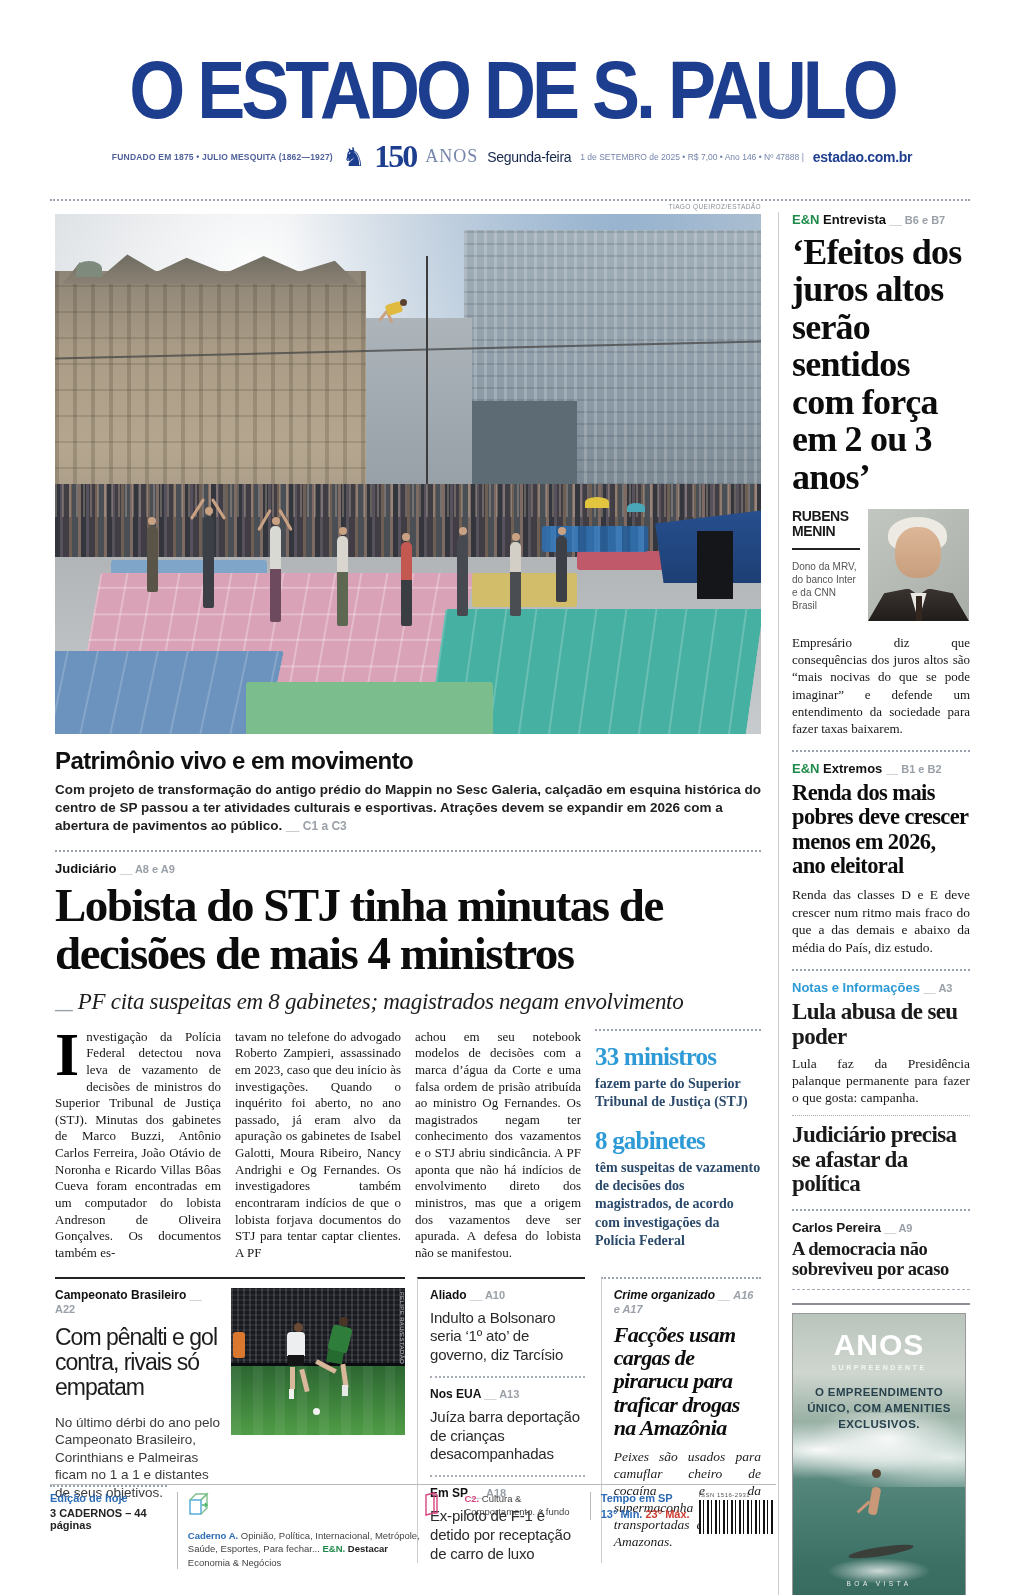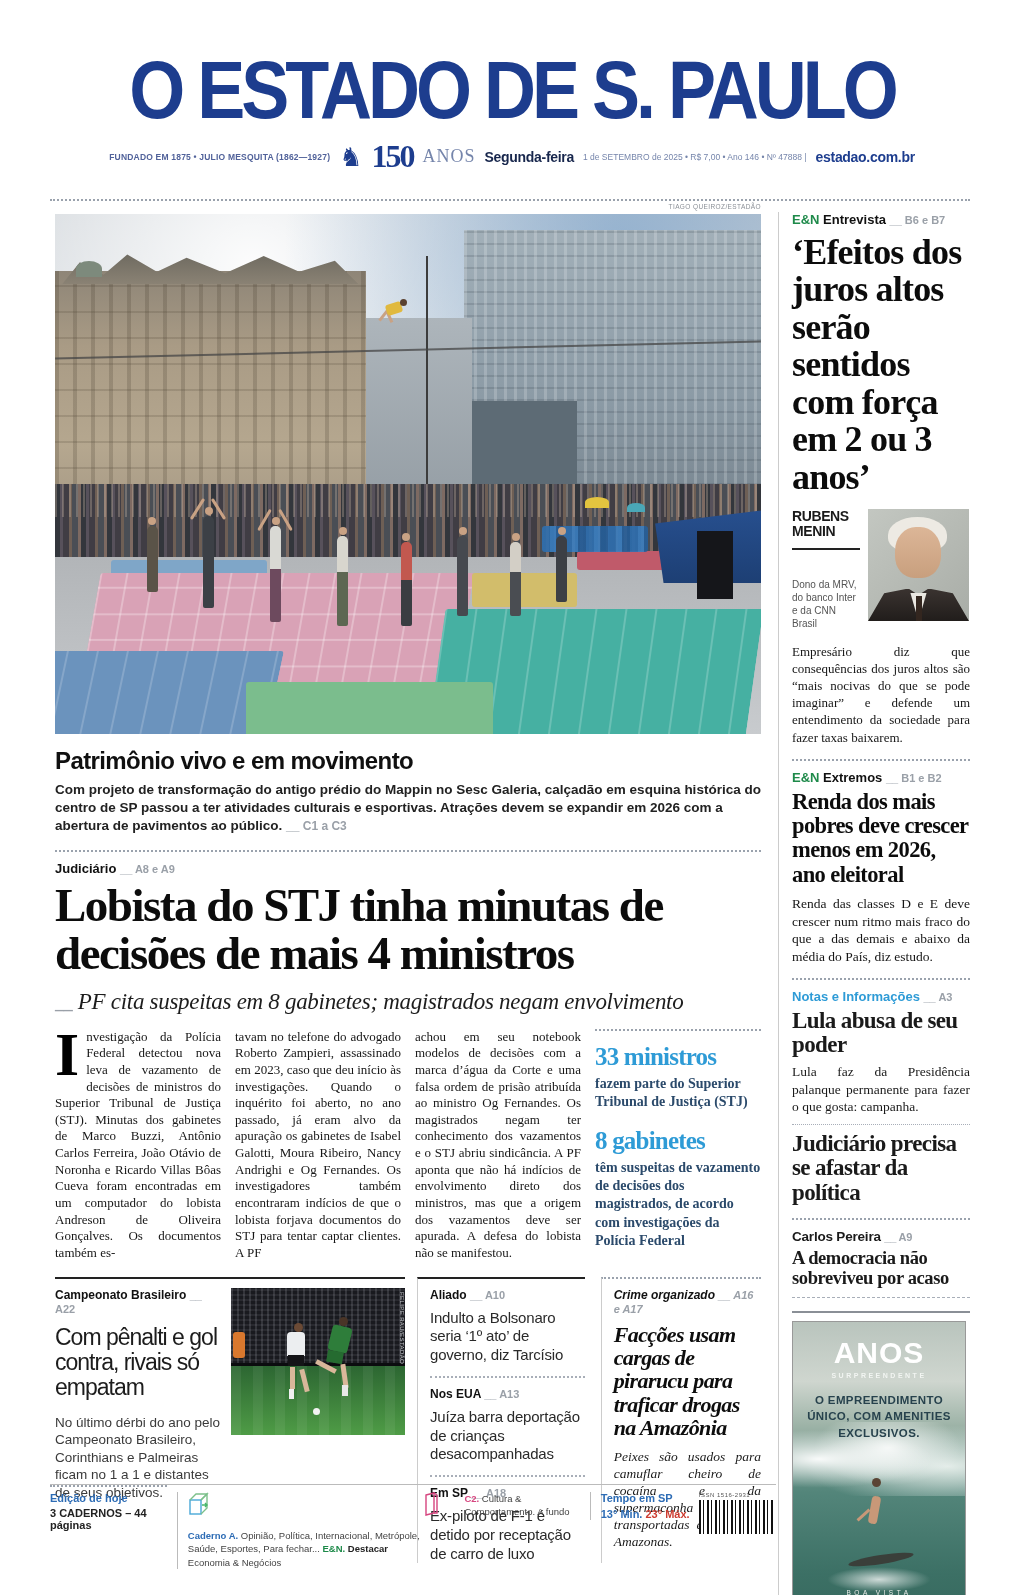--- a/index.html
+++ b/index.html
@@ -8,21 +8,21 @@
 
   
   .masthead { position:absolute; top:56px; left:0; width:100%; text-align:center; }
   .masthead-title { display:inline-block; font-weight:bold; font-size:72px; line-height:.95;
     color:#1d3d8e; letter-spacing:-4px; transform:scaleY(1.12); white-space:nowrap; }
   .masthead-sub { margin-top:14px; display:flex; justify-content:center; align-items:center; gap:9px; }
   .founded { font-weight:bold; color:#51629a; font-size:8.5px; letter-spacing:.2px; }
   .horse-icon { color:#1d3d8e; font-size:26px; line-height:1; }
   .anniv-number { font-family:"Liberation Serif",serif; font-weight:bold; color:#1d3d8e; font-size:32px; letter-spacing:-2px; }
   .anniv-label { font-family:"Liberation Serif",serif; color:#7585ab; font-size:18px; letter-spacing:1px; }
-  .day { font-weight:bold; color:#17264c; font-size:14px; letter-spacing:-0.3px;text-align:right; }
+  .day { font-weight:normal; color:#17264c; font-size:14px; letter-spacing:-0.3px;text-align:right; }
   .date-info { color:#7585ab; font-size:8.5px; }
   .site { font-weight:bold; color:#1d3d8e; font-size:14px; letter-spacing:-0.3px; }
 
   .top-rule { position:absolute; top:199px; left:50px; width:920px; border-top:2px dotted #9aa2ad; }
   .lead-credit { position:absolute; top:203px; left:55px; width:706px; text-align:right;
     font-size:6.5px; color:#8a8f96; letter-spacing:.4px; }
 
   
   .main { position:absolute; left:55px; top:214px; width:706px; }
 
@@ -133,21 +133,21 @@
 
   
   .sidebar { position:absolute; left:778px; top:212px; width:192px; padding-left:13px; border-left:1px solid #ccc; }
   .sb-kicker { font-size:13px; font-weight:bold; color:#111; }
   .green { color:#1e8a4a; }
   .blue-label { color:#2e9bd6; }
   .iv-headline { margin-top:7px; font-family:"Liberation Serif",serif; font-weight:bold; font-size:36px; line-height:1.04; letter-spacing:-0.8px; color:#0c0c0c; }
   .iv-row { display:flex; margin-top:13px; gap:8px; }
   .iv-left { width:68px; }
   .iv-name { font-size:14px; font-weight:bold; line-height:1.1; letter-spacing:-0.4px; border-bottom:2px solid #222; padding-bottom:8px; }
-  .iv-role { margin-top:28px; font-size:10px; line-height:1.3; color:#555; }
+  .iv-role { margin-top:10px; font-size:10px; line-height:1.3; color:#555; }
   .iv-photo { position:relative; width:101px; height:112px; overflow:hidden;
     background:linear-gradient(135deg,#c3c7c1,#a9ada7); }
   .mn-hair { position:absolute; top:7%; left:20%; width:58%; height:32%; background:#edeae3; border-radius:50% 50% 42% 42%; }
   .mn-face { position:absolute; top:16%; left:27%; width:45%; height:46%; border-radius:46% 46% 42% 42%;
     background:linear-gradient(180deg,#dcb697,#c89f7e); }
   .mn-suit { position:absolute; bottom:0; left:0; width:100%; height:29%;
     background:linear-gradient(180deg,#3a3330,#211d1b);
     clip-path:polygon(0 100%,16% 14%,40% 0,50% 20%,60% 0,84% 14%,100% 100%); }
   .mn-shirt { position:absolute; bottom:0; left:42%; width:16%; height:25%; background:#e9e7e1;
     clip-path:polygon(0 0,100% 0,50% 100%); }

